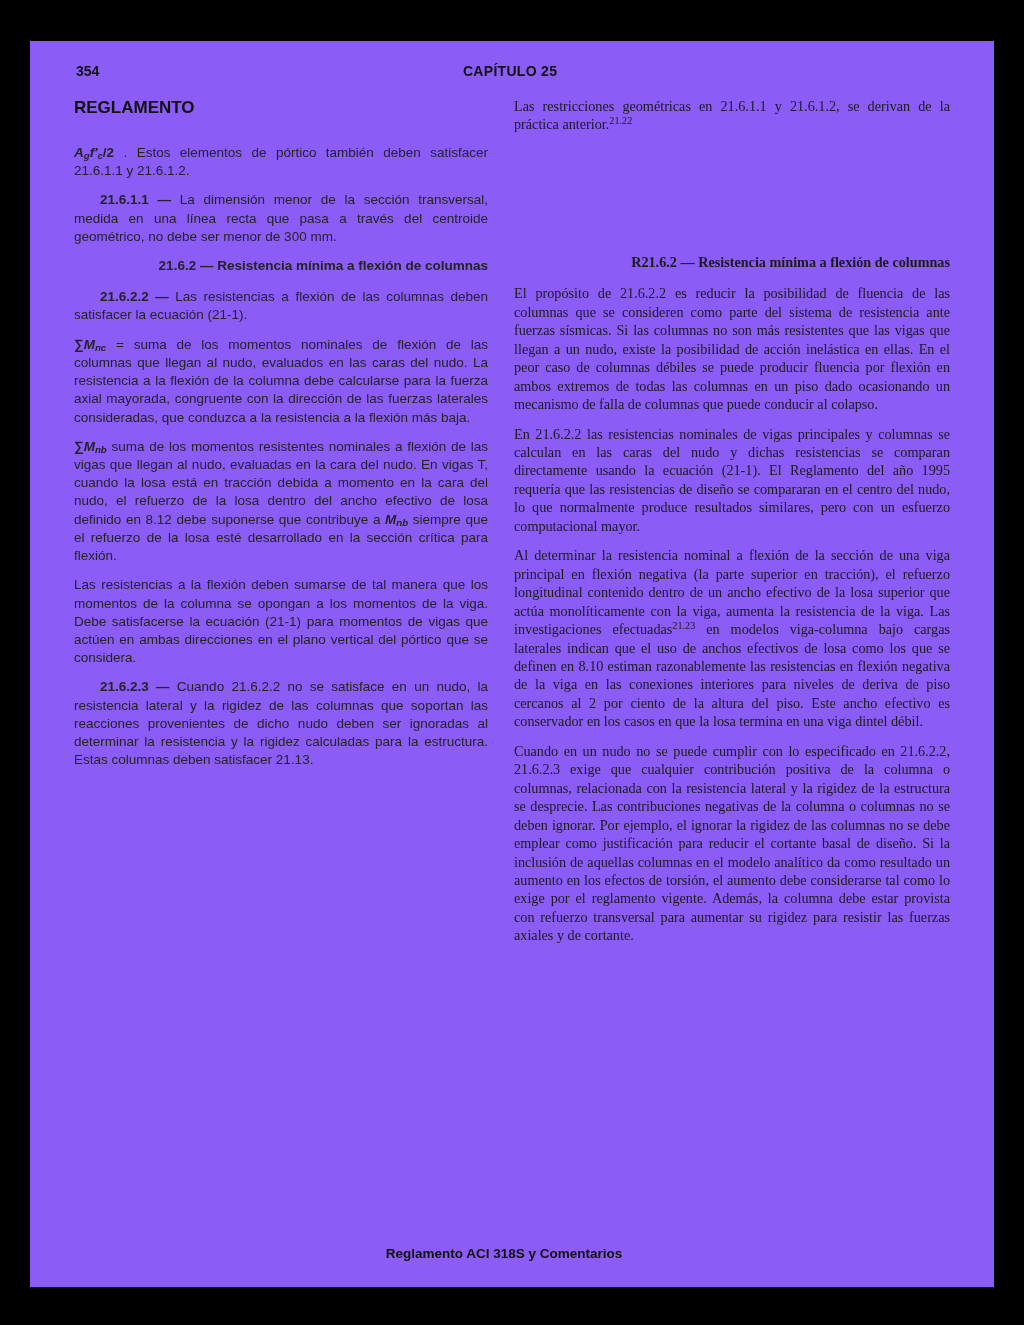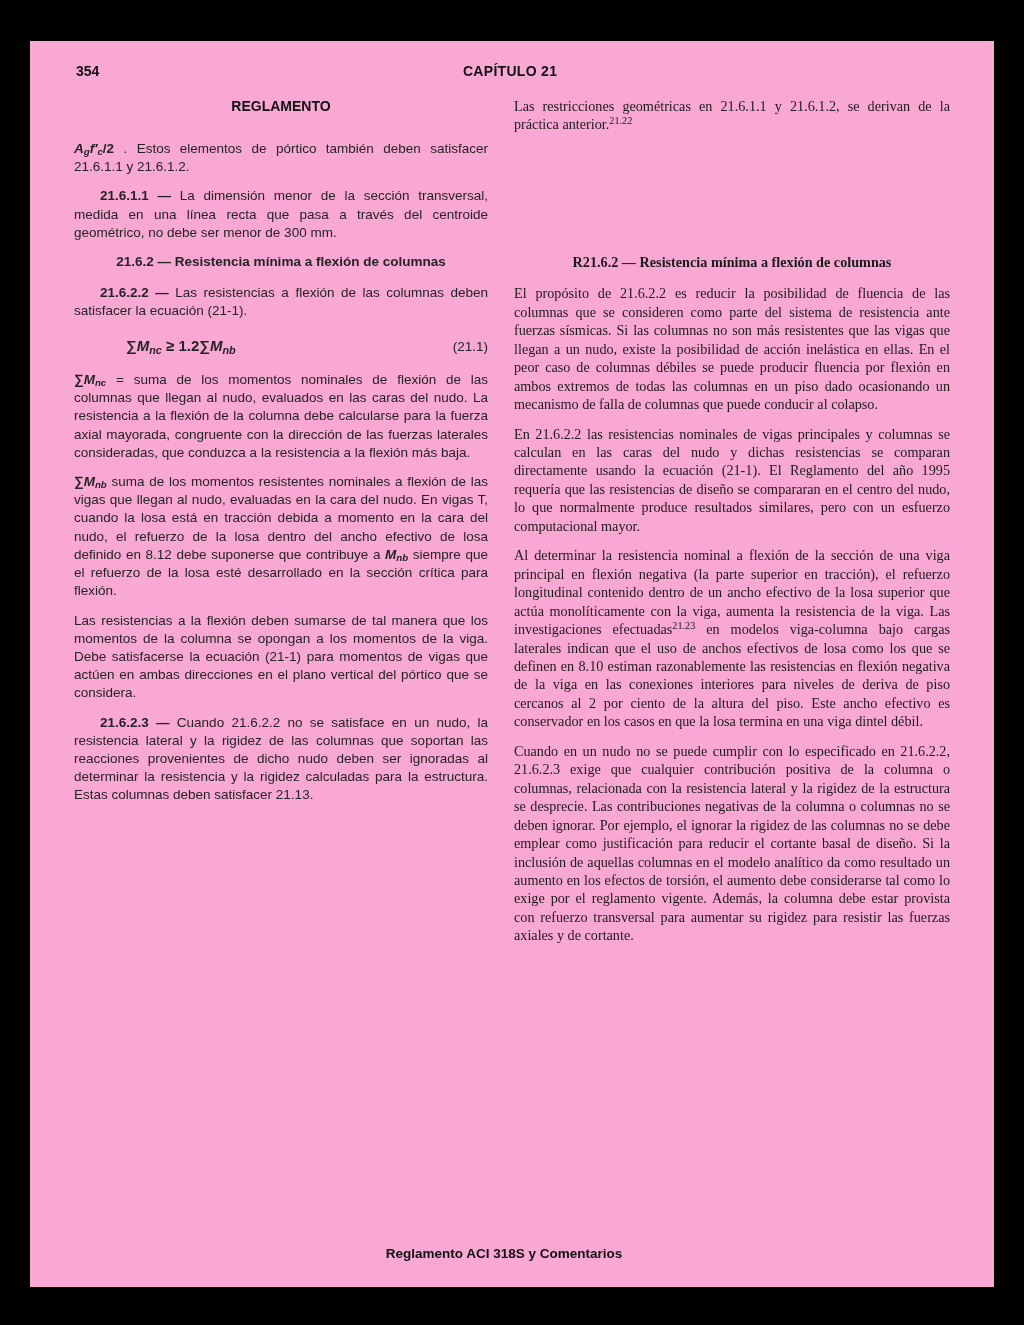--- a/index.html
+++ b/index.html
@@ -6,57 +6,57 @@
   html, body { width:1024px; height:1325px; }
   body {
     background:#000;
     position:relative;
     font-family:"Liberation Sans", sans-serif;
   }
   .page {
     position:absolute;
     left:30px; top:41px;
     width:964px; height:1246px;
-    background:#f9a8d4;
+    background:#8b5cf6;
     padding:22px 44px 15px 44px;
   }
   .page-header { position:relative; height:20px; font-weight:bold; font-size:14px; color:#111; }
   .page-num { position:absolute; left:2px; top:0; }
   .chapter { position:absolute; left:50%; transform:translateX(-52%); top:0; letter-spacing:0.3px; }
   .columns {
     display:grid;
     grid-template-columns:414px 1fr;
     column-gap:26px;
     margin-top:14px;
   }
   .col-head {
     display:block;
-    text-align:center;
+    text-align:left;
     font-weight:bold;
-    font-size:14px;
+    font-size:17px;
     color:#111;
     margin-bottom:24px;
   }
   .col-left {
     font-family:"Liberation Sans", sans-serif;
     font-size:13.5px;
     line-height:1.35;
     color:#242424;
     text-align:justify;
   }
   .col-right {
     font-family:"Liberation Serif", serif;
     font-size:14.2px;
     line-height:1.3;
     color:#1b1b1b;
     text-align:justify;
   }
   .col-right .col-head { font-family:"Liberation Serif", serif; letter-spacing:0.6px; }
   p.para { margin:0 0 11px 0; }
-  p.heading { margin:8px 0 13px 0; text-align:center; }
+  p.heading { margin:8px 0 13px 0; text-align:right; }
   p.indent { text-indent:26px; }
   .b { font-weight:bold; }
   .i { font-style:italic; }
   sub, sup { font-size:0.72em; line-height:0; }
   sub { vertical-align:-0.25em; }
   sup { vertical-align:0.5em; }
   .spacer { height:100px; }
   .equation {
     display:flex;
     align-items:baseline;
@@ -74,36 +74,32 @@
     font-family:"Liberation Sans", sans-serif;
   }
 </style>
 </head>
 <body>
 
 <div class="page">
 
   <div class="page-header">
     <span class="page-num">354</span>
-    <span class="chapter">CAPÍTULO 21</span>
+    <span class="chapter">CAPÍTULO 25</span>
   </div>
 
   <div class="columns">
 
     <div class="col-left">
       <span class="col-head">REGLAMENTO</span>
       <div class="col-body">
           <p class="para"><span class="b i">A</span><sub class="b i">g</sub><span class="b i">f′</span><sub class="b i">c</sub><span class="b">/2</span><span> .  Estos elementos de pórtico también deben satisfacer 21.6.1.1 y 21.6.1.2.</span></p>
           <p class="para indent"><span class="b">21.6.1.1 — </span><span>La dimensión menor de la sección transversal, medida en una línea recta que pasa a través del centroide geométrico, no debe ser menor de 300 mm.</span></p>
           <p class="heading"><span class="b">21.6.2 — Resistencia mínima a flexión de columnas</span></p>
           <p class="para indent"><span class="b">21.6.2.2 — </span><span>Las resistencias a flexión de las columnas deben satisfacer la ecuación (21-1).</span></p>
-          <div class="equation">
-            <span class="eq-body"><span class="b">∑</span><span class="b i">M</span><sub class="b i">nc</sub><span class="b"> ≥ 1.2</span><span class="b">∑</span><span class="b i">M</span><sub class="b i">nb</sub></span>
-            <span class="eq-label">(21.1)</span>
-          </div>
           <p class="para"><span class="b">∑</span><span class="b i">M</span><sub class="b i">nc</sub><span> = suma de los momentos nominales de flexión de las columnas que llegan al nudo, evaluados en las caras del nudo. La resistencia a la flexión de la columna debe calcularse para la fuerza axial mayorada, congruente con la dirección de las fuerzas laterales consideradas, que conduzca a la resistencia a la flexión más baja.</span></p>
           <p class="para"><span class="b">∑</span><span class="b i">M</span><sub class="b i">nb</sub><span>  suma de los momentos resistentes nominales a flexión de las vigas que llegan al nudo, evaluadas en la cara del nudo. En vigas T, cuando la losa está en tracción debida a momento en la cara del nudo, el refuerzo de la losa dentro del ancho efectivo de losa definido en 8.12 debe suponerse que contribuye a </span><span class="b i">M</span><sub class="b i">nb</sub><span> siempre que el refuerzo de la losa esté desarrollado en la sección crítica para flexión.</span></p>
           <p class="para"><span>Las resistencias a la flexión deben sumarse de tal manera que los momentos de la columna se opongan a los momentos de la viga. Debe satisfacerse la ecuación (21-1) para momentos de vigas que actúen en ambas direcciones en el plano vertical del pórtico que se considera.</span></p>
           <p class="para indent"><span class="b">21.6.2.3 — </span><span>Cuando 21.6.2.2 no se satisface en un nudo, la resistencia lateral y la rigidez de las columnas que soportan las reacciones provenientes de dicho nudo deben ser ignoradas al determinar la resistencia y la rigidez calculadas para la estructura. Estas columnas deben satisfacer 21.13.</span></p>
         </div>
     </div>
 
     <div class="col-right">
       <div class="col-body">
           <p class="para"><span>Las restricciones geométricas en 21.6.1.1 y 21.6.1.2, se derivan de la práctica anterior.</span><sup>21.22</sup></p>

